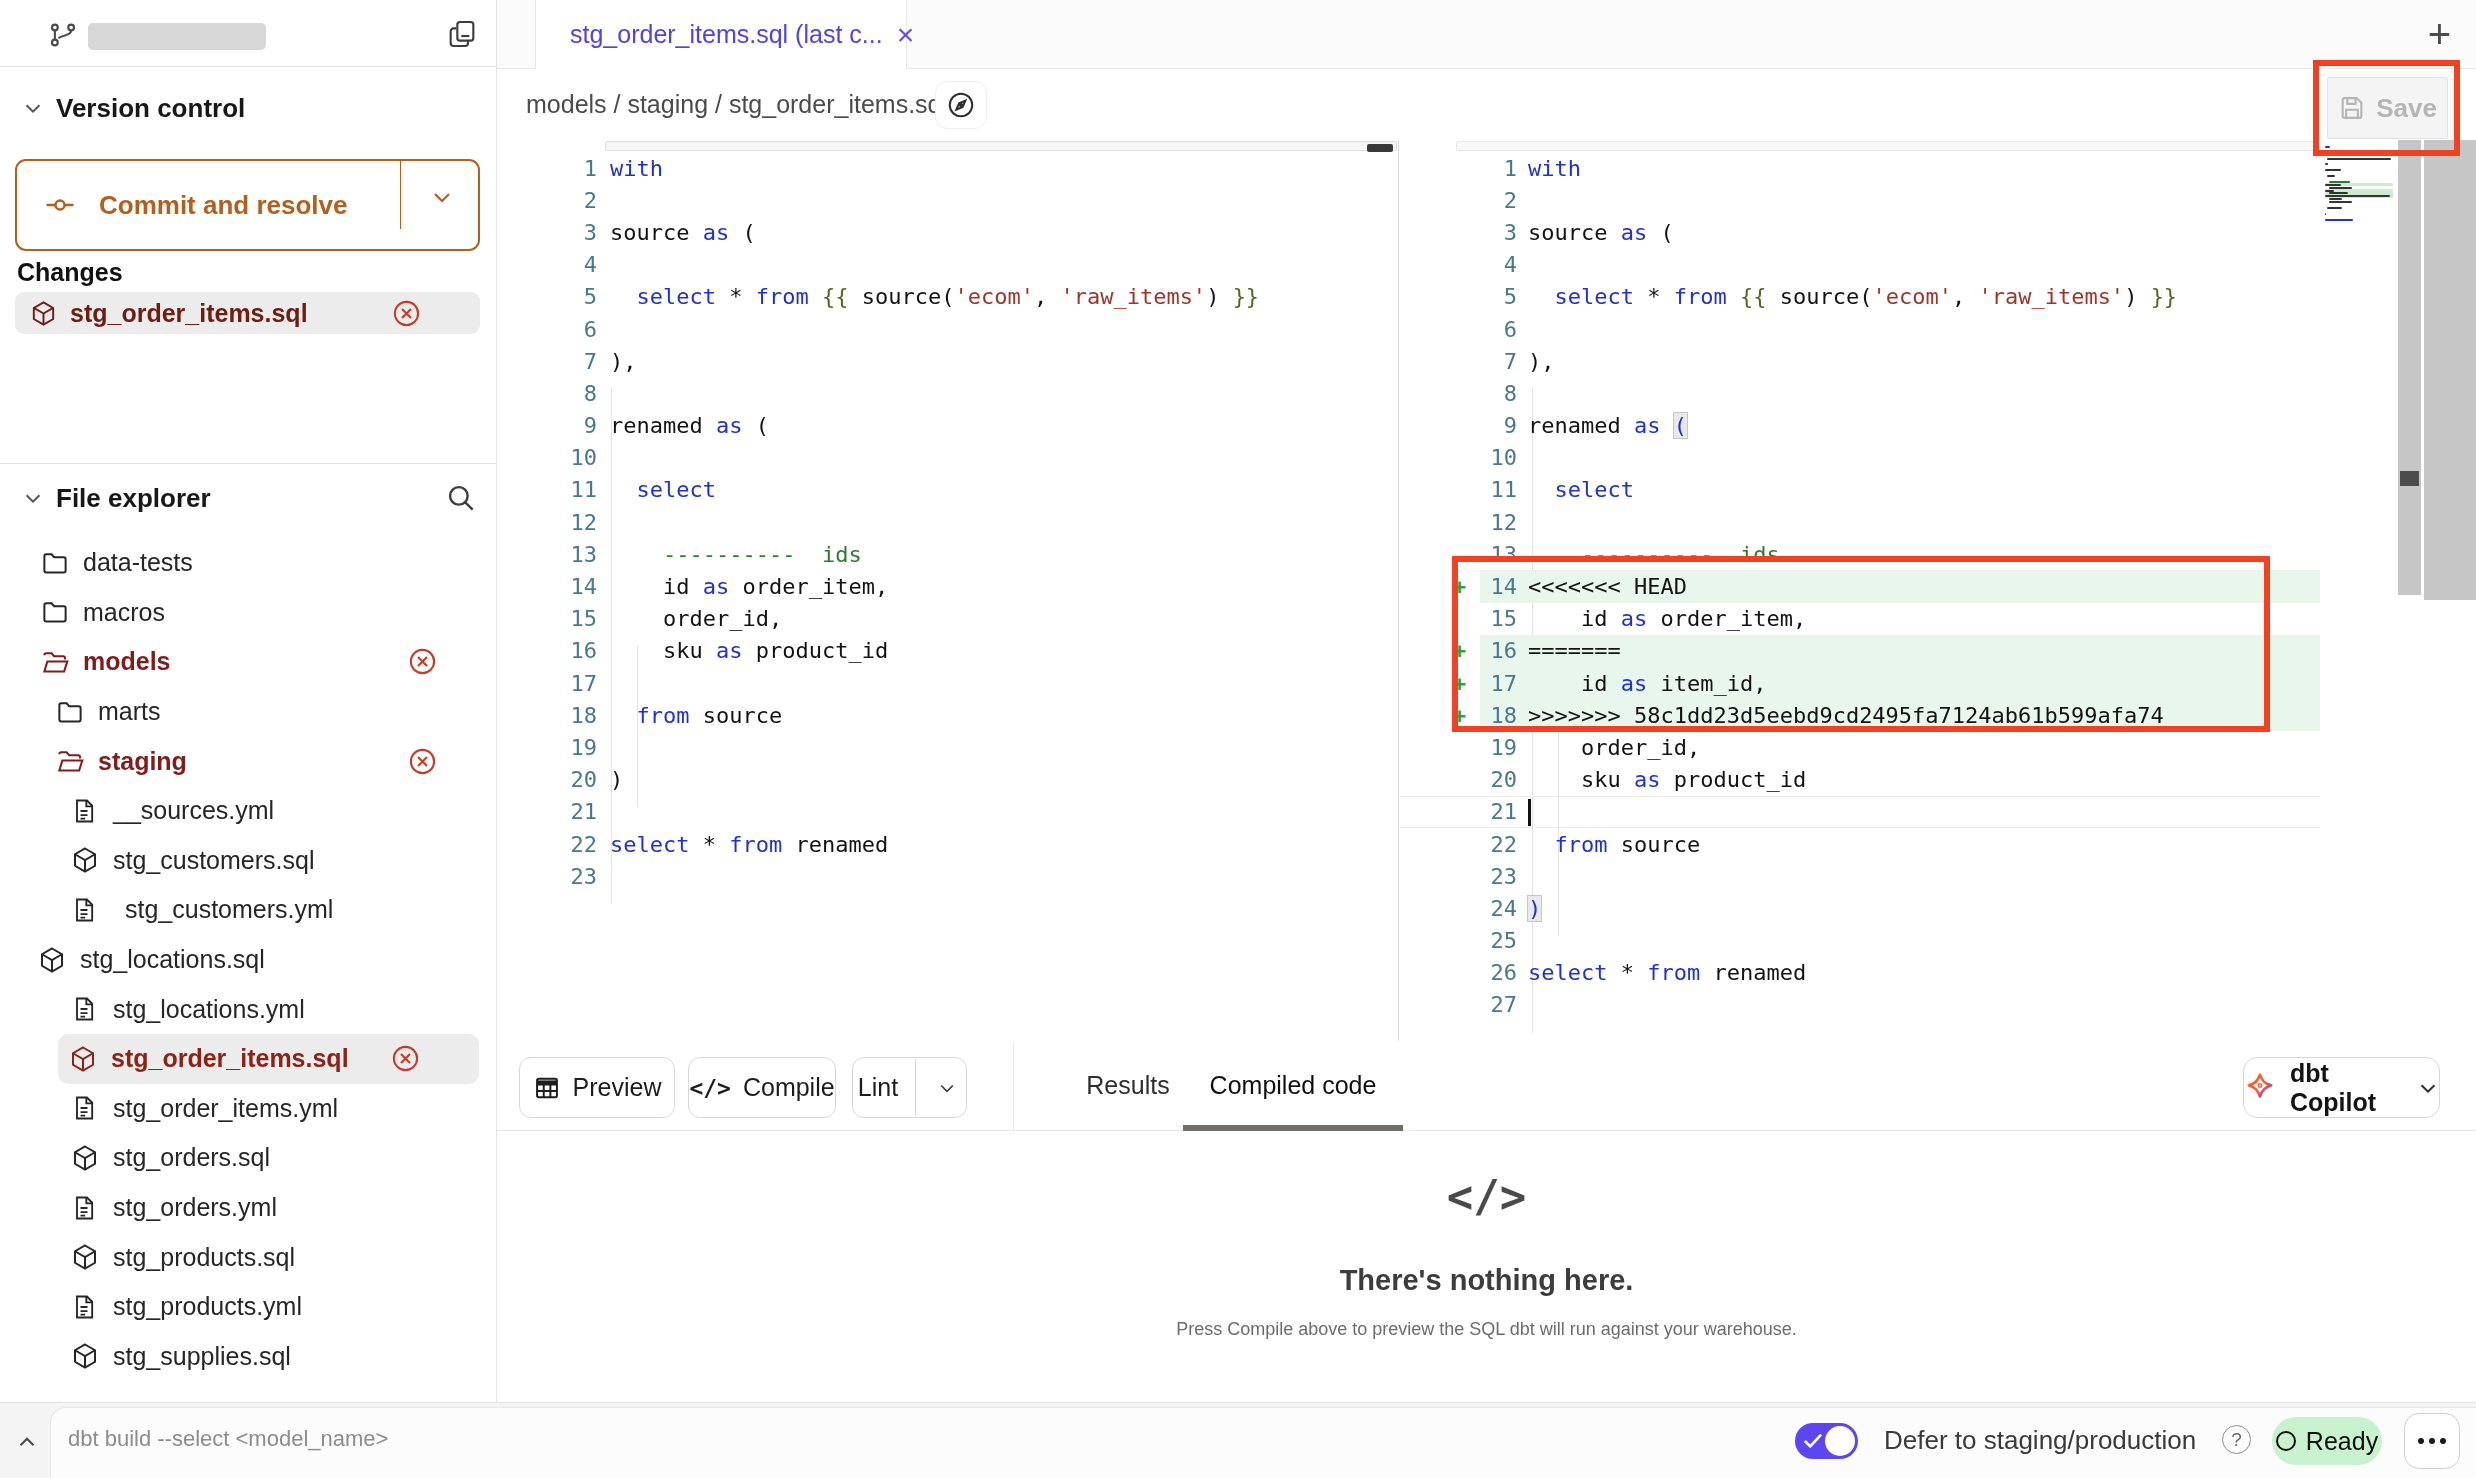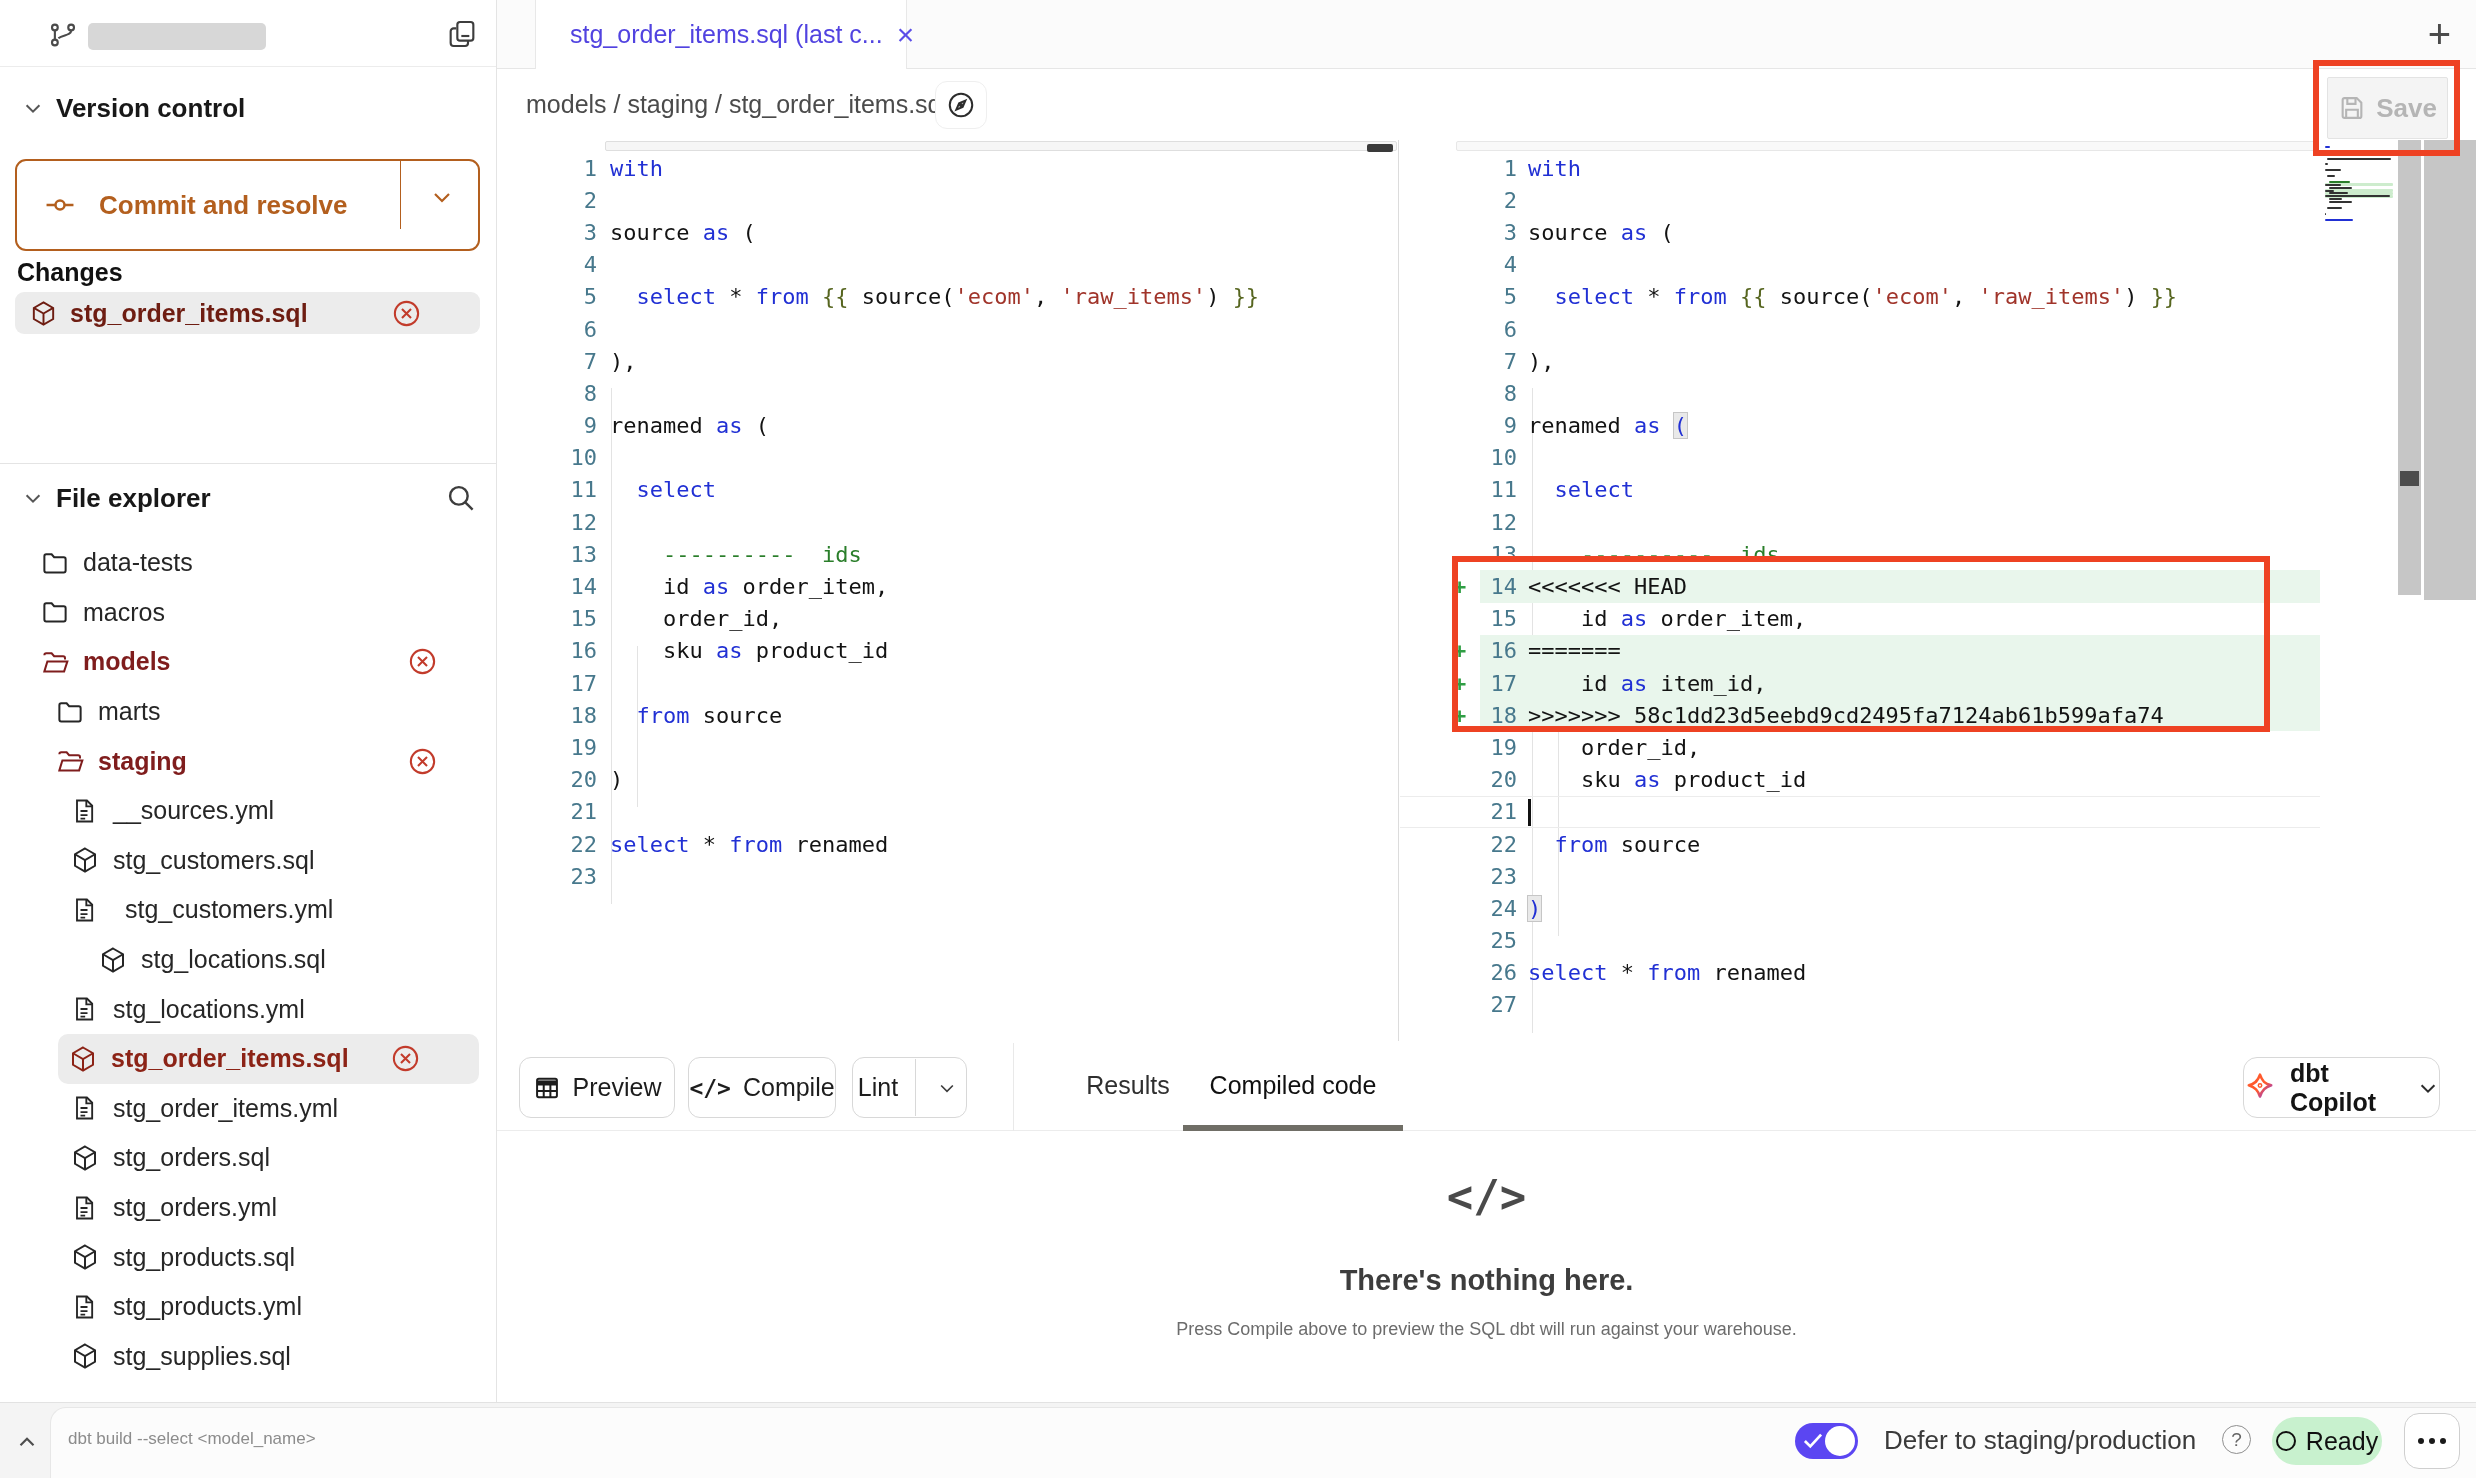--- a/index.html
+++ b/index.html
@@ -113,21 +113,21 @@
   #empty-icon { font-size:44px; font-weight:700; color:#4a4a4a; font-family:"DejaVu Sans Mono", monospace; }
   #empty-title { margin-top:42px; font-size:29px; font-weight:700; color:#3d3d3d; }
   #empty-sub { margin-top:22px; font-size:18px; color:#6c6c6c; }
 
   
   #statusbar { left:0; top:1402px; width:2476px; height:76px; background:#f4f4f4; border-top:1px solid #e2e2e2; }
   #sb-input-region { position:absolute; left:50px; top:4px; right:0; bottom:0; background:#fcfcfc;
     border-top:1px solid #e7e7e7; border-left:1px solid #e7e7e7; border-radius:16px 0 0 0; }
   #sb-collapse { position:absolute; left:14px; top:26px; color:#4e4e4e; cursor:pointer; }
   #cmd-input { position:absolute; left:68px; top:14px; width:1500px; height:44px; border:none; outline:none;
-    background:transparent; font-family:"Liberation Sans", sans-serif; font-size:17px; color:#3a3a3a; }
+    background:transparent; font-family:"Liberation Sans", sans-serif; font-size:22px; color:#3a3a3a; }
   #cmd-input::placeholder { color:#8c8c8c; }
   #defer-toggle { position:absolute; left:1795px; top:20px; width:63px; height:36px; background:#5b46f2;
     border-radius:18px; cursor:pointer; }
   #defer-toggle .knob { position:absolute; right:3px; top:3px; width:30px; height:30px; background:#fff; border-radius:50%; }
   #defer-toggle svg { position:absolute; left:7px; top:9px; }
   #defer-label { position:absolute; left:1884px; top:22px; font-size:26px; color:#3a3a3a; }
   #help-icon { position:absolute; left:2222px; top:22px; width:29px; height:29px; border:1.5px solid #8f8f8f;
     border-radius:50%; color:#666; font-size:19px; display:flex; align-items:center; justify-content:center; cursor:pointer; }
   #ready-pill { position:absolute; left:2272px; top:14px; width:110px; height:48px; background:#c8f1ce;
     border-radius:24px; display:flex; align-items:center; justify-content:center; gap:10px; }
@@ -298,21 +298,21 @@
       </div>
       <div class="fx-row" style="padding-left: 70px; gap: 12px;">
         <span class="icn">
           <svg width="28" height="28" viewBox="0 0 24 24" fill="none" stroke="currentColor" stroke-width="1.6">
             <path d="M6 3h8.5L19 7.5V21H6z"></path>
             <path d="M14 3v5h5 M9 12h6 M9 15.5h6 M9 18.5h4"></path>
           </svg>
         </span>
         <span>stg_customers.yml</span>
       </div>
-      <div class="fx-row" style="padding-left: 98px;">
+      <div class="fx-row" style="padding-left: 37px;">
         <span class="icn">
           <svg width="30" height="30" viewBox="0 0 24 24" fill="none" stroke="currentColor" stroke-width="1.6">
             <path d="M12 2.8l8 4.6v9.2l-8 4.6-8-4.6V7.4z"></path>
             <path d="M4 7.4l8 4.6 8-4.6 M12 12v9.2"></path>
           </svg>
         </span>
         <span>stg_locations.sql</span>
       </div>
       <div class="fx-row" style="padding-left: 70px;">
         <span class="icn">

